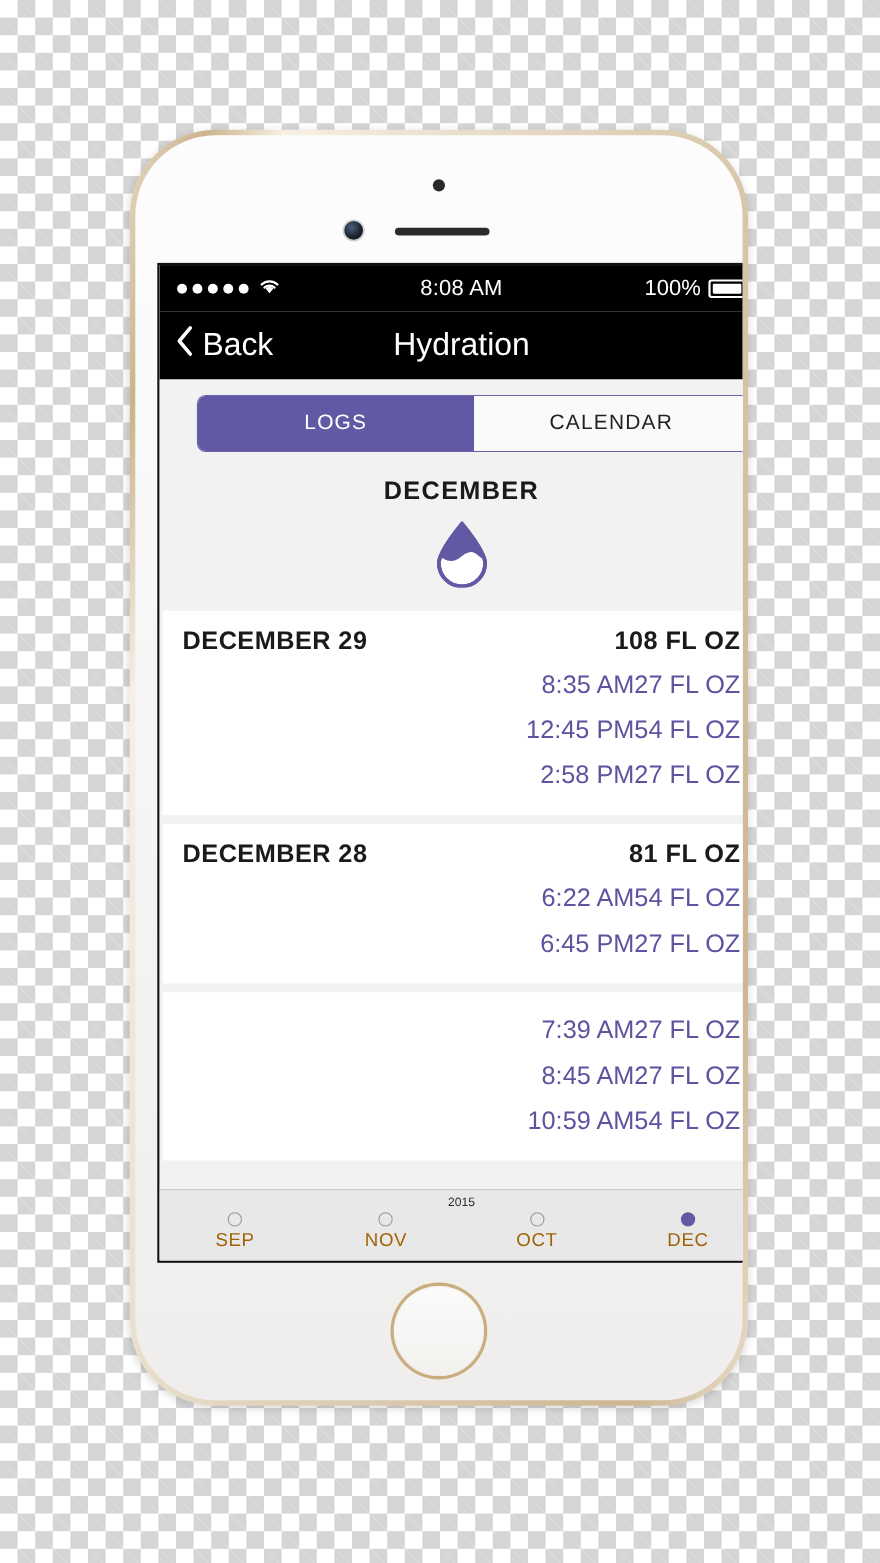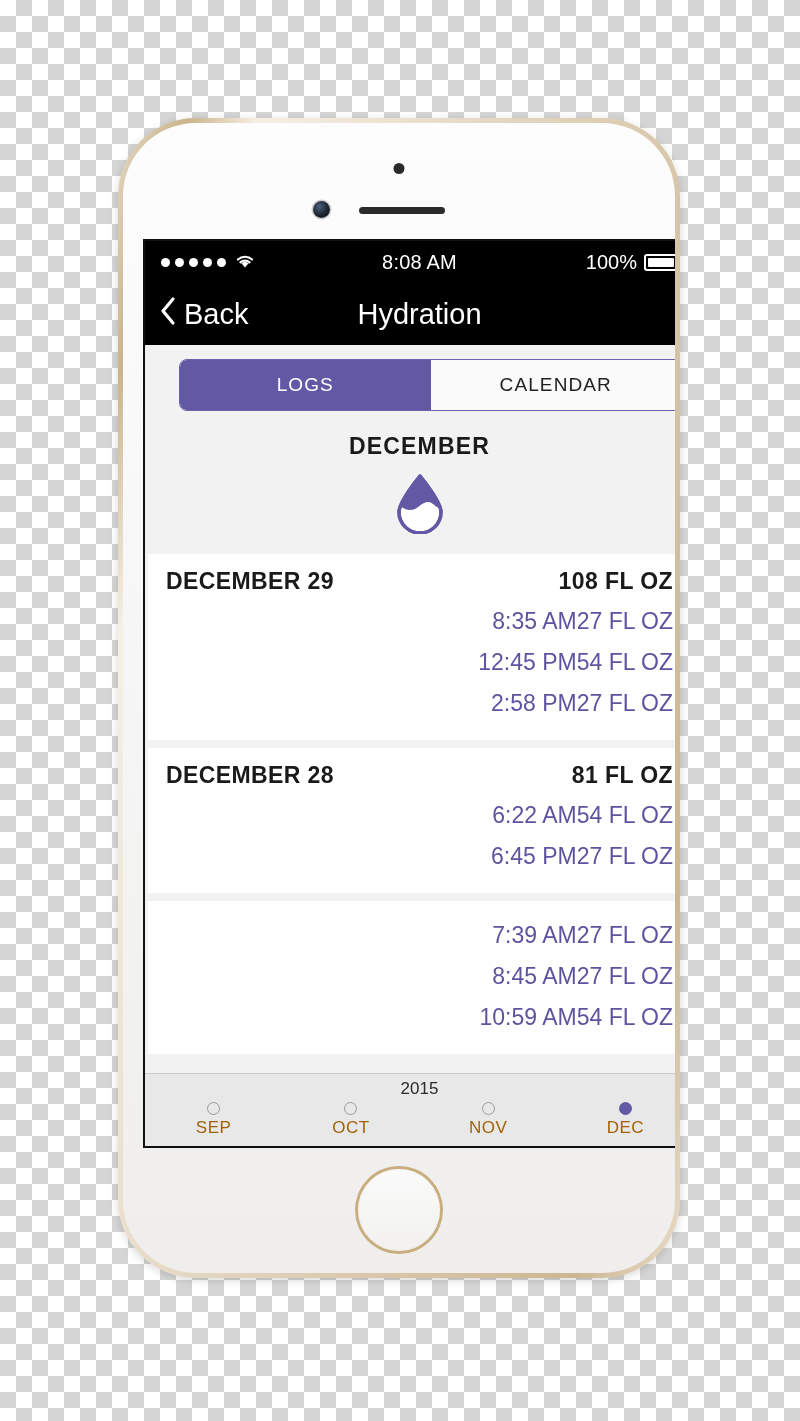--- a/index.html
+++ b/index.html
@@ -262,21 +262,21 @@
   
   .month-bar {
     flex: 0 0 auto;
     background: #e8e8e8;
     border-top: 1px solid #c9c9c9;
     padding: 5px 0 8px 0;
     position: relative;
   }
   .year-label {
     text-align: center;
-    font-size: 17px;
+    font-size: 11px;
     color: #2a2a2a;
     margin-bottom: 3px;
   }
   .months {
     display: flex;
   }
   .month-item {
     flex: 1 1 25%;
     text-align: center;
     cursor: pointer;
@@ -426,25 +426,25 @@
 
         <div class="month-bar">
           <div class="year-label">2015</div>
           <div class="months">
               <div class="month-item">
                 <div class="month-dot"></div>
                 <div class="month-label">SEP</div>
               </div>
               <div class="month-item">
                 <div class="month-dot"></div>
-                <div class="month-label">OCT</div>
+                <div class="month-label">NOV</div>
               </div>
               <div class="month-item">
                 <div class="month-dot"></div>
-                <div class="month-label">NOV</div>
+                <div class="month-label">OCT</div>
               </div>
               <div class="month-item selected">
                 <div class="month-dot"></div>
                 <div class="month-label">DEC</div>
               </div>
             </div>
         </div>
 
       </div>
     </div>

